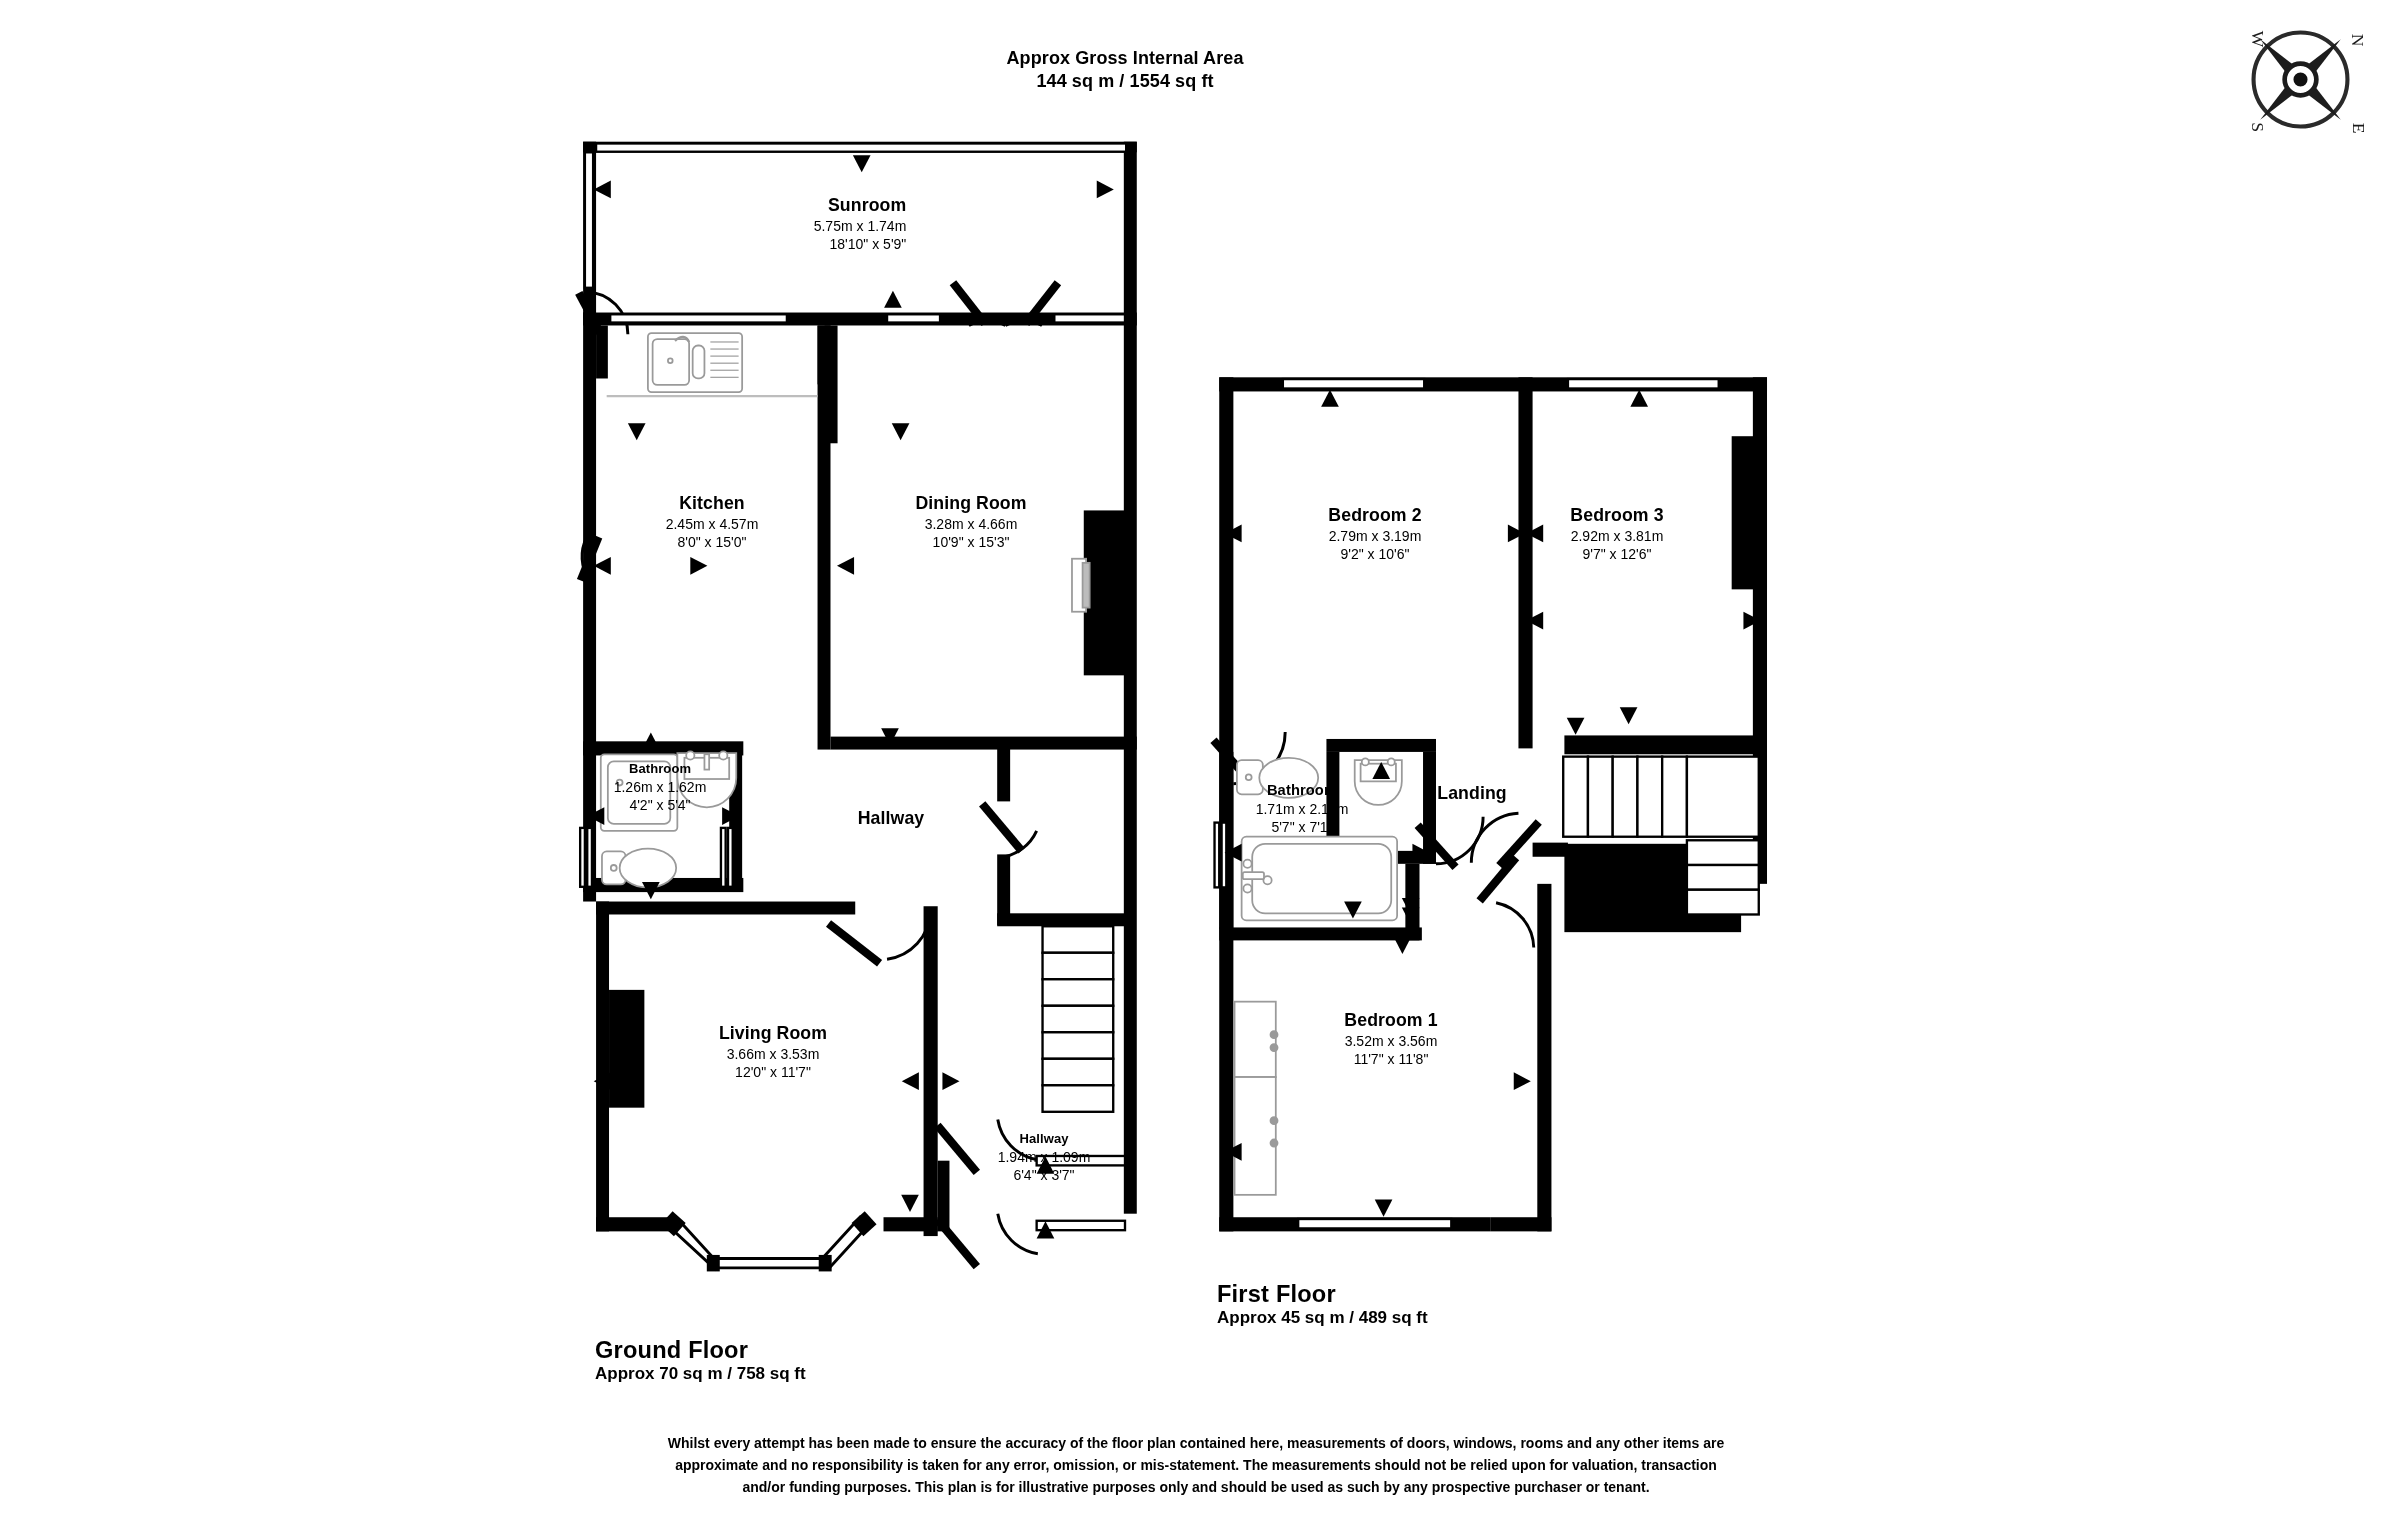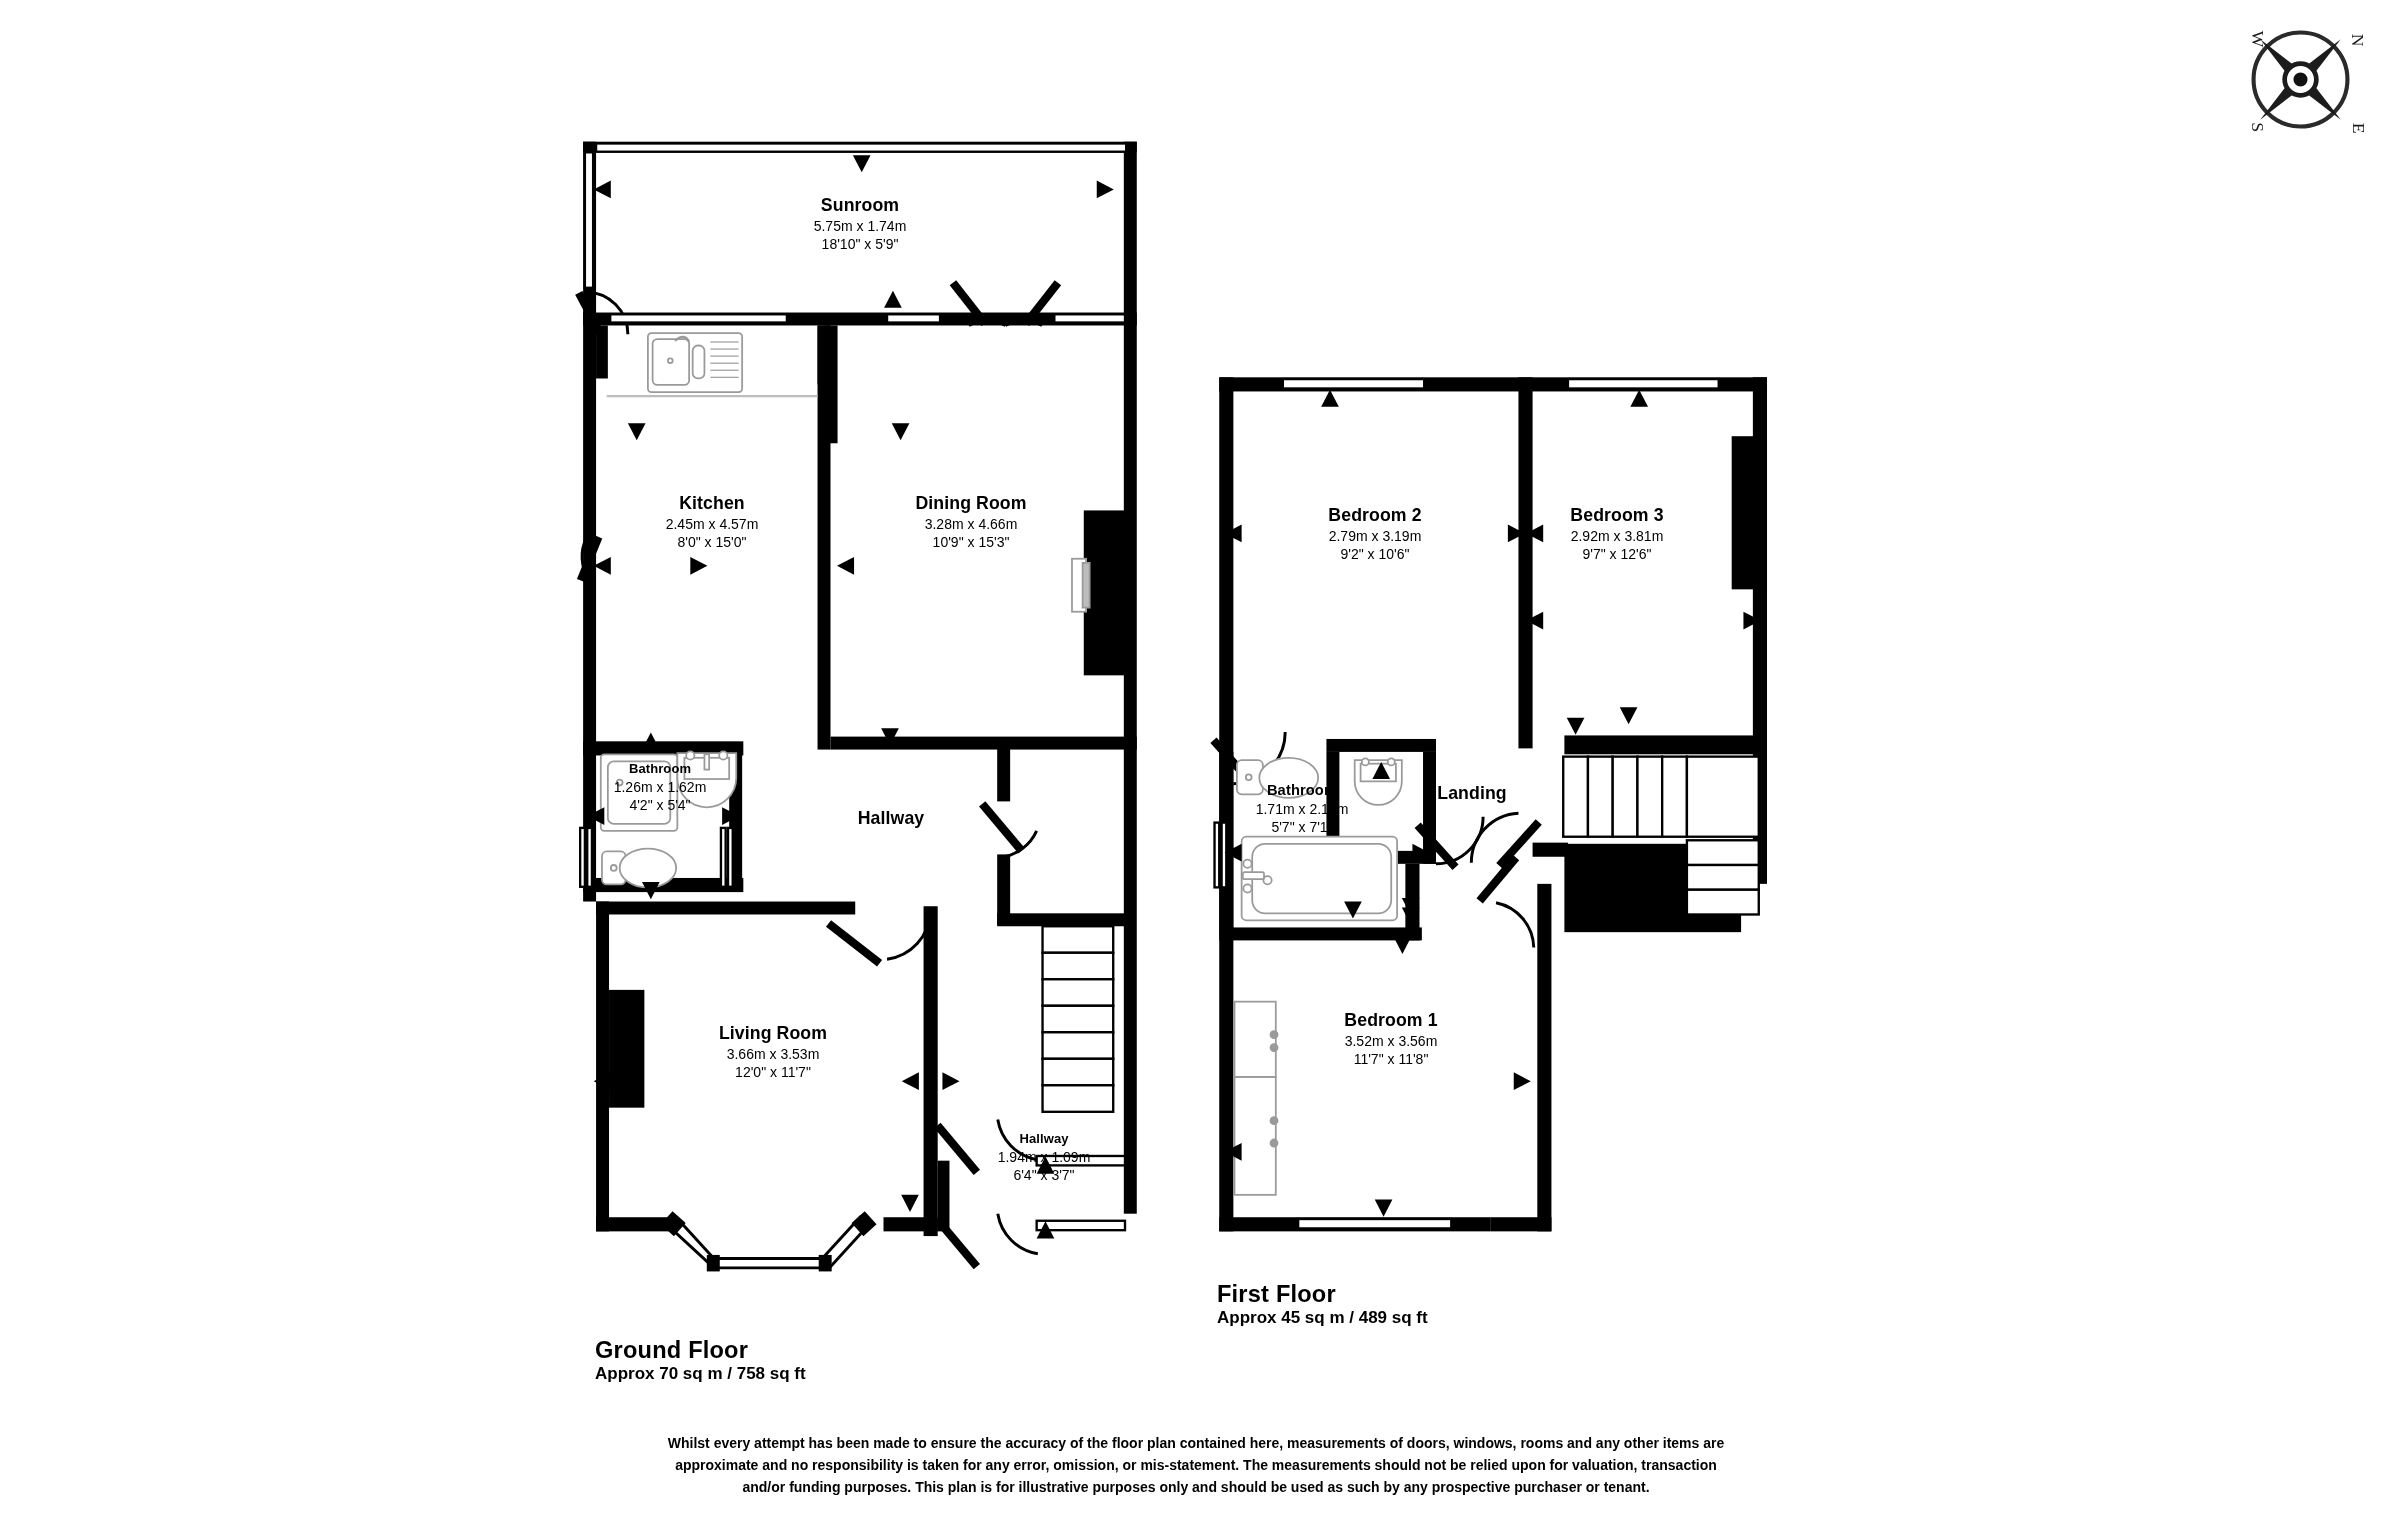--- a/index.html
+++ b/index.html
@@ -87,20 +87,24 @@
   }
 
   
   .plan-svg { position: absolute; left: 0; top: 0; }
 </style>
 </head>
 <body>
 
 <div id="plan-root">
 
+  <div class="header-block">
+    <div class="header-line">Approx Gross Internal Area</div>
+    <div class="header-line">144 sq m / 1554 sq ft</div>
+  </div>
 
   <div class="compass">
     <svg width="135" height="135" viewBox="0 0 230 230">
       <g transform="rotate(45 115 115)">
 
         <g fill="none" stroke="#2a2a2a" stroke-width="7">
           <path d="M115,35 A80,80 0 0,1 195,115"></path>
           <path d="M195,115 A80,80 0 0,1 115,195"></path>
           <path d="M115,195 A80,80 0 0,1 35,115"></path>
           <path d="M35,115 A80,80 0 0,1 115,35"></path>
@@ -480,21 +484,21 @@
         <polygon points="2380,1524 2410,1524 2395,1553"></polygon>
         <polygon points="2366,1590 2396,1590 2381,1619"></polygon>
         <polygon points="2750,1200 2780,1200 2765,1229"></polygon>
         <polygon points="2108,1940 2108,1970 2079,1955"></polygon>
         <polygon points="2570,1820 2570,1850 2599,1835"></polygon>
         <polygon points="2334,2036 2364,2036 2349,2065"></polygon>
       </g>
     </g>
   </svg>
 
-  <div class="room-label" style="left:860px; top:194px;">
+  <div class="room-label" style="left:860px; top:194px;text-align:right;">
     <div class="r-name">Sunroom</div>
     <div class="r-dim">5.75m x 1.74m</div>
     <div class="r-dim">18'10" x 5'9"</div>
   </div>
 
   <div class="room-label" style="left:712px; top:492px;">
     <div class="r-name">Kitchen</div>
     <div class="r-dim">2.45m x 4.57m</div>
     <div class="r-dim">8'0" x 15'0"</div>
   </div>

